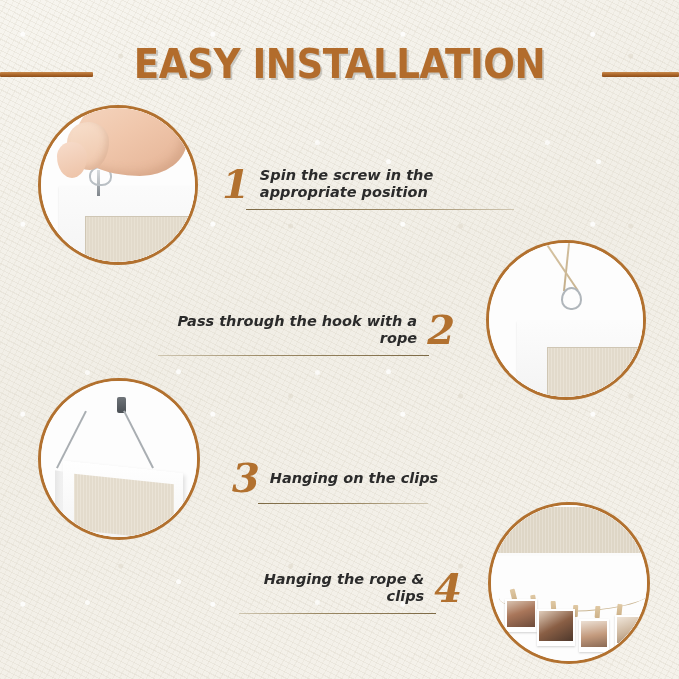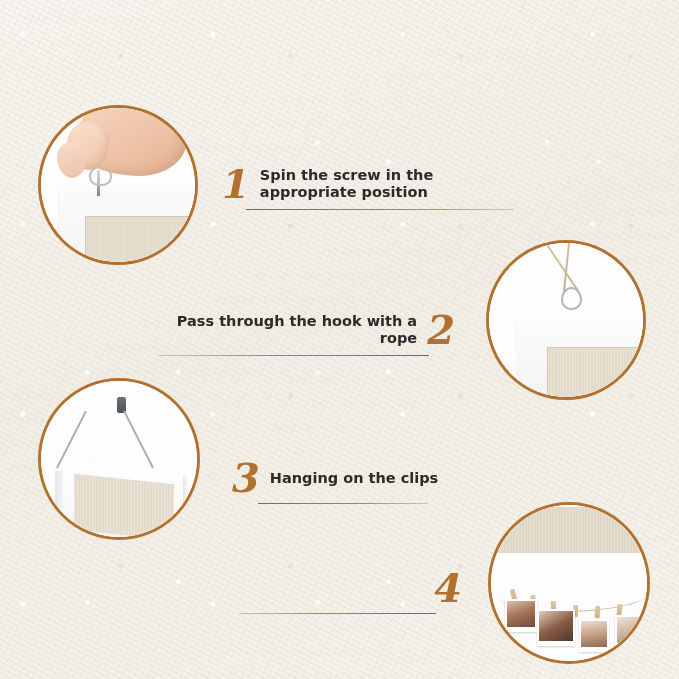--- a/index.html
+++ b/index.html
@@ -247,20 +247,21 @@
   .num {
     font-family: "DejaVu Serif", serif;
     font-style: italic;
     font-weight: bold;
     color: #b2712f;
     font-size: 40px;
     line-height: 40px;
   }
   .txt {
     font-family: "DejaVu Sans", sans-serif;
+    font-style: italic;
     font-weight: bold;
     font-size: 14.5px;
     line-height: 17px;
     color: #2b2b2b;
   }
   .uline {
     height: 1.4px;
     background: linear-gradient(90deg,#7d6a45 0%, #9c8a66 60%, #cfc6b1 100%);
     margin-top: 5px;
   }
@@ -283,20 +284,25 @@
   #step-4 .row { display: flex; align-items: center; justify-content: flex-end; }
   #step-4 .num { margin-left: 10px; }
   #step-4 .uline { width: 197px; margin-right: 26px; margin-left: auto;
                    background: linear-gradient(90deg,#cfc6b1 0%, #9c8a66 40%, #7d6a45 100%); }
 </style>
 </head>
 <body>
 
 <div id="page">
 
+  <div class="header">
+    <div class="rule rule-left"></div>
+    <div class="title">EASY INSTALLATION</div>
+    <div class="rule rule-right"></div>
+  </div>
 
   <div class="circle" id="circle-1">
     <div class="inner">
       <div class="s1-frame"></div>
       <div class="s1-mat"></div>
       <div class="s1-screw"></div>
       <div class="s1-screw-head"></div>
       <div class="s1-hand"></div>
       <div class="s1-thumb"></div>
       <div class="s1-finger"></div>
@@ -371,18 +377,19 @@
         <i style="background:linear-gradient(170deg,#ece0d4 0%, #c39a7d 55%, #8a6a55 100%);"></i>
       </div>
       <div class="s4-photo" style="left:124px; top:110px; width:24px; height:26px;">
         <i style="background:linear-gradient(160deg,#f0e6da 0%, #cbb49b 55%, #9a8268 100%);"></i>
       </div>
     </div>
   </div>
 
   <div class="step" id="step-4">
     <div class="row">
+      <span class="txt">Hanging the rope &amp; clips</span>
       <span class="num">4</span>
     </div>
     <div class="uline"></div>
   </div>
 
 </div>
 
 </body></html>

